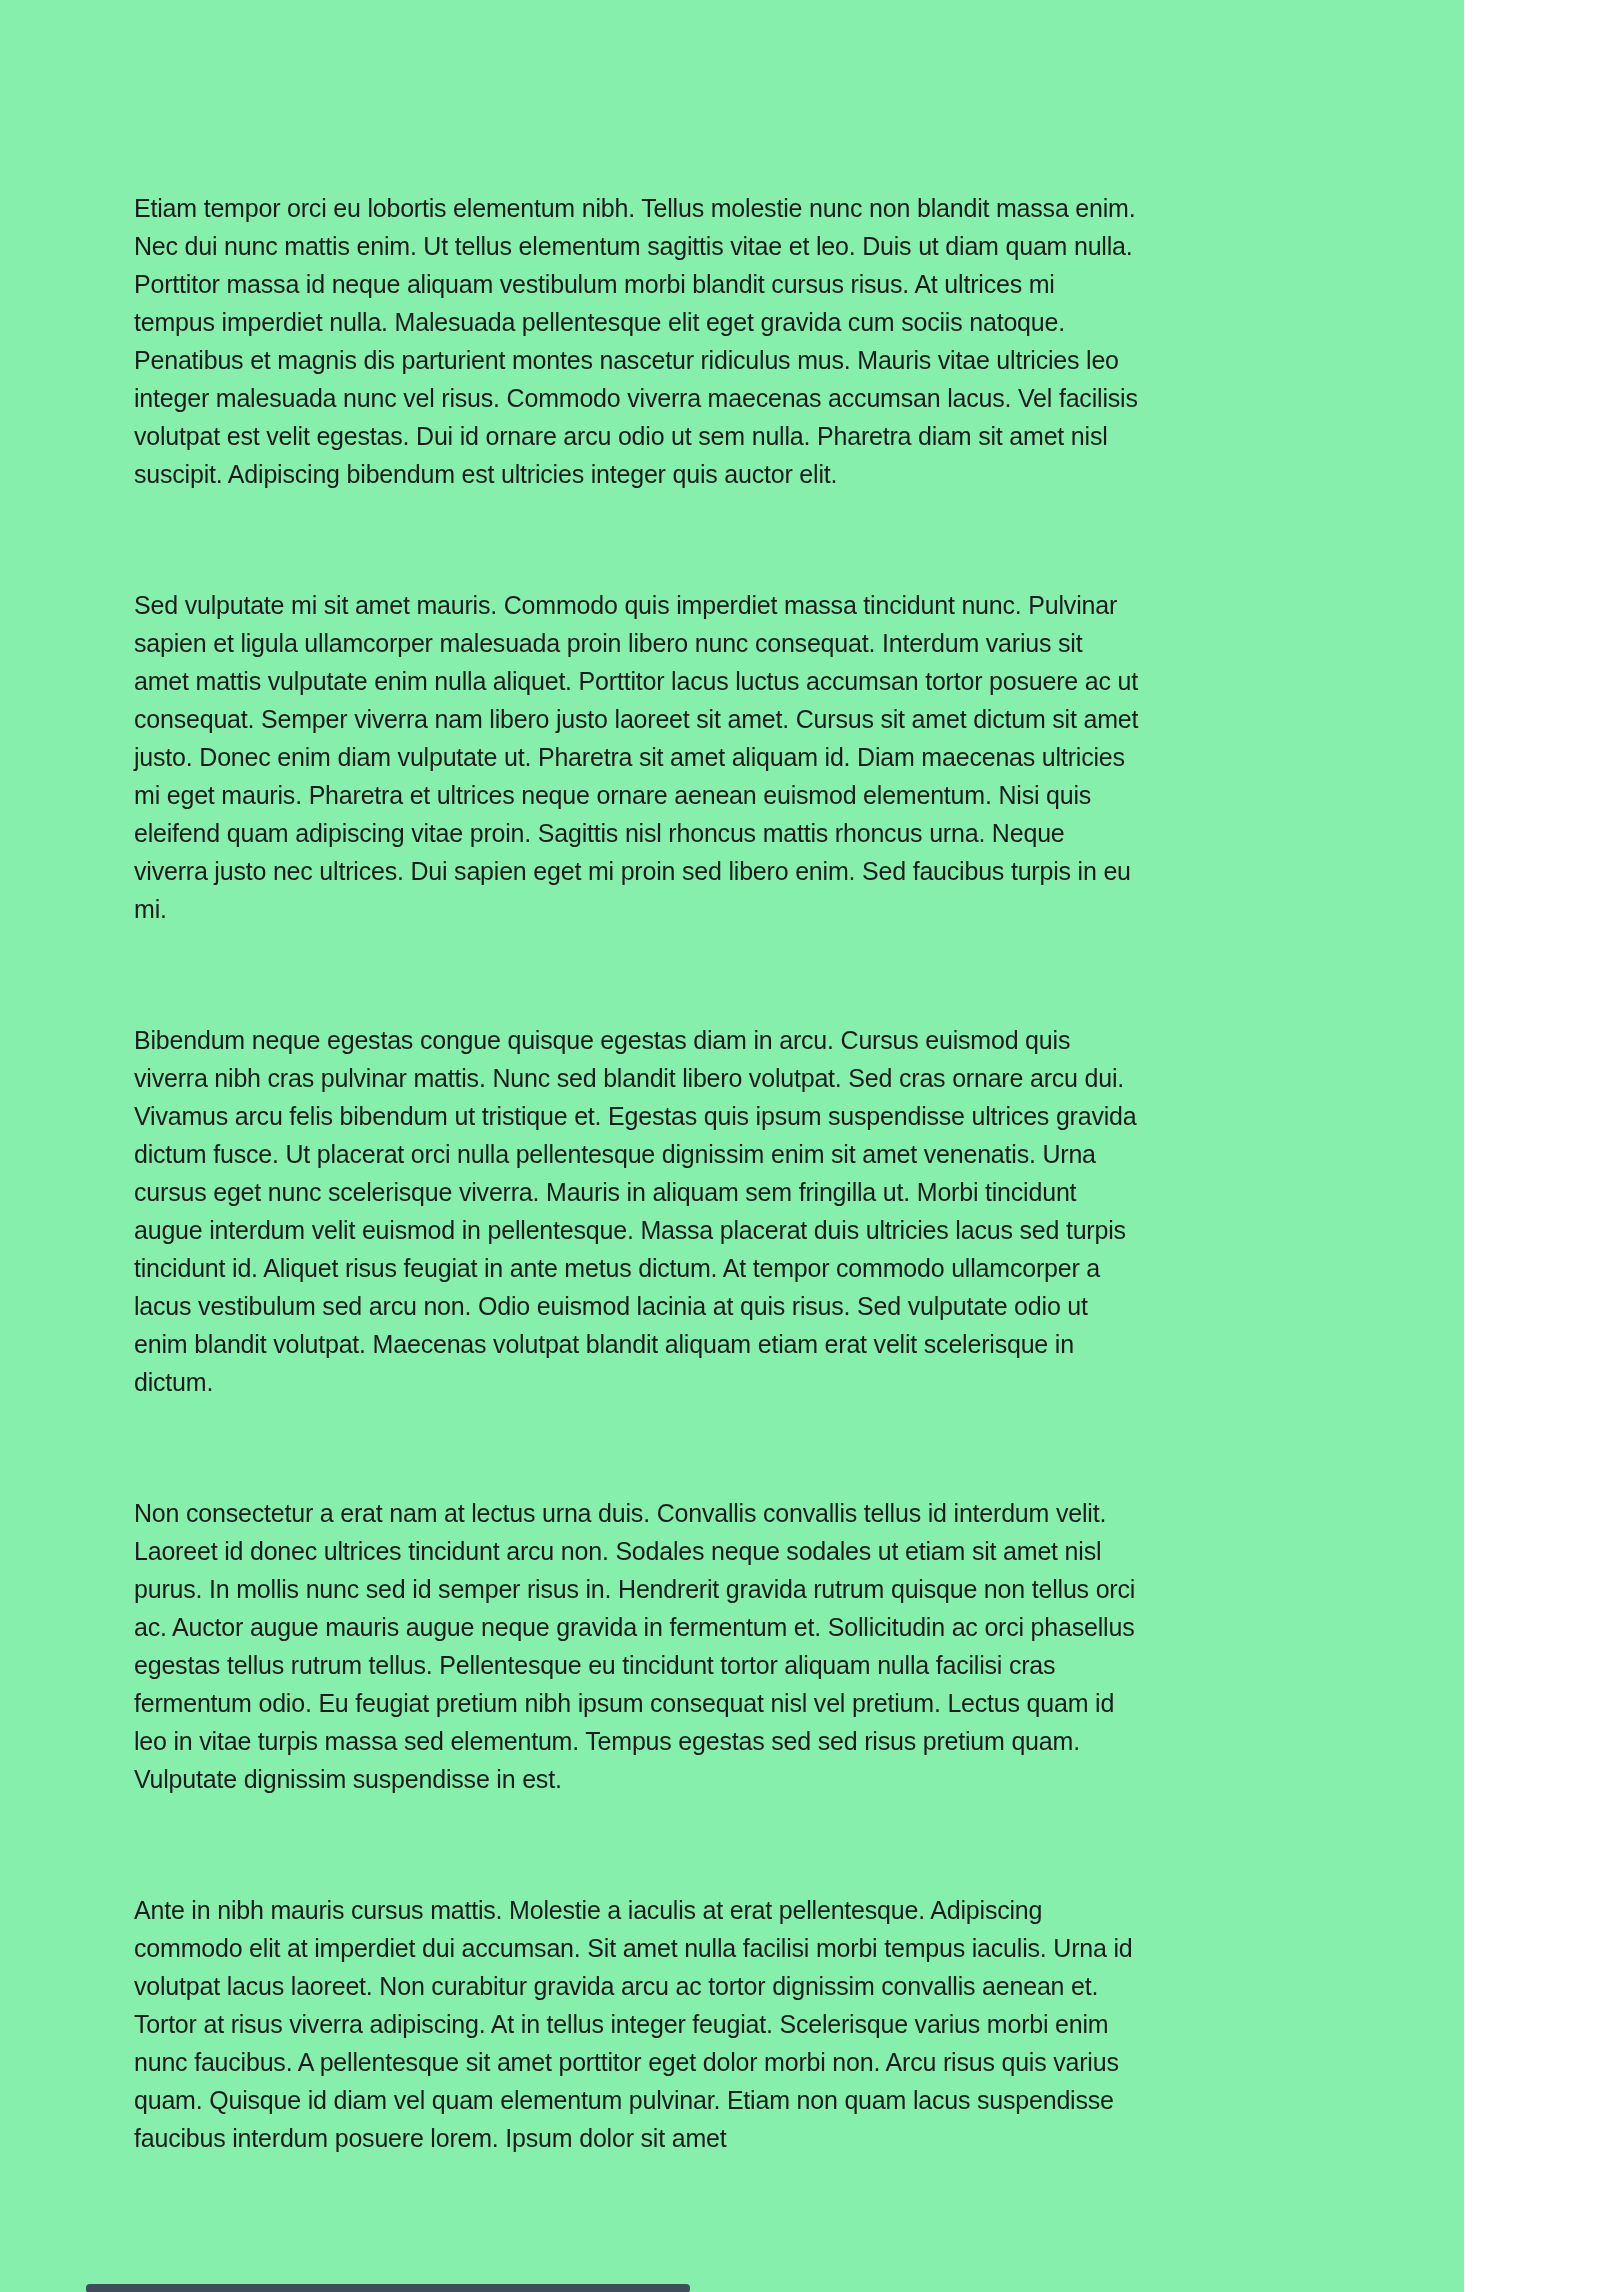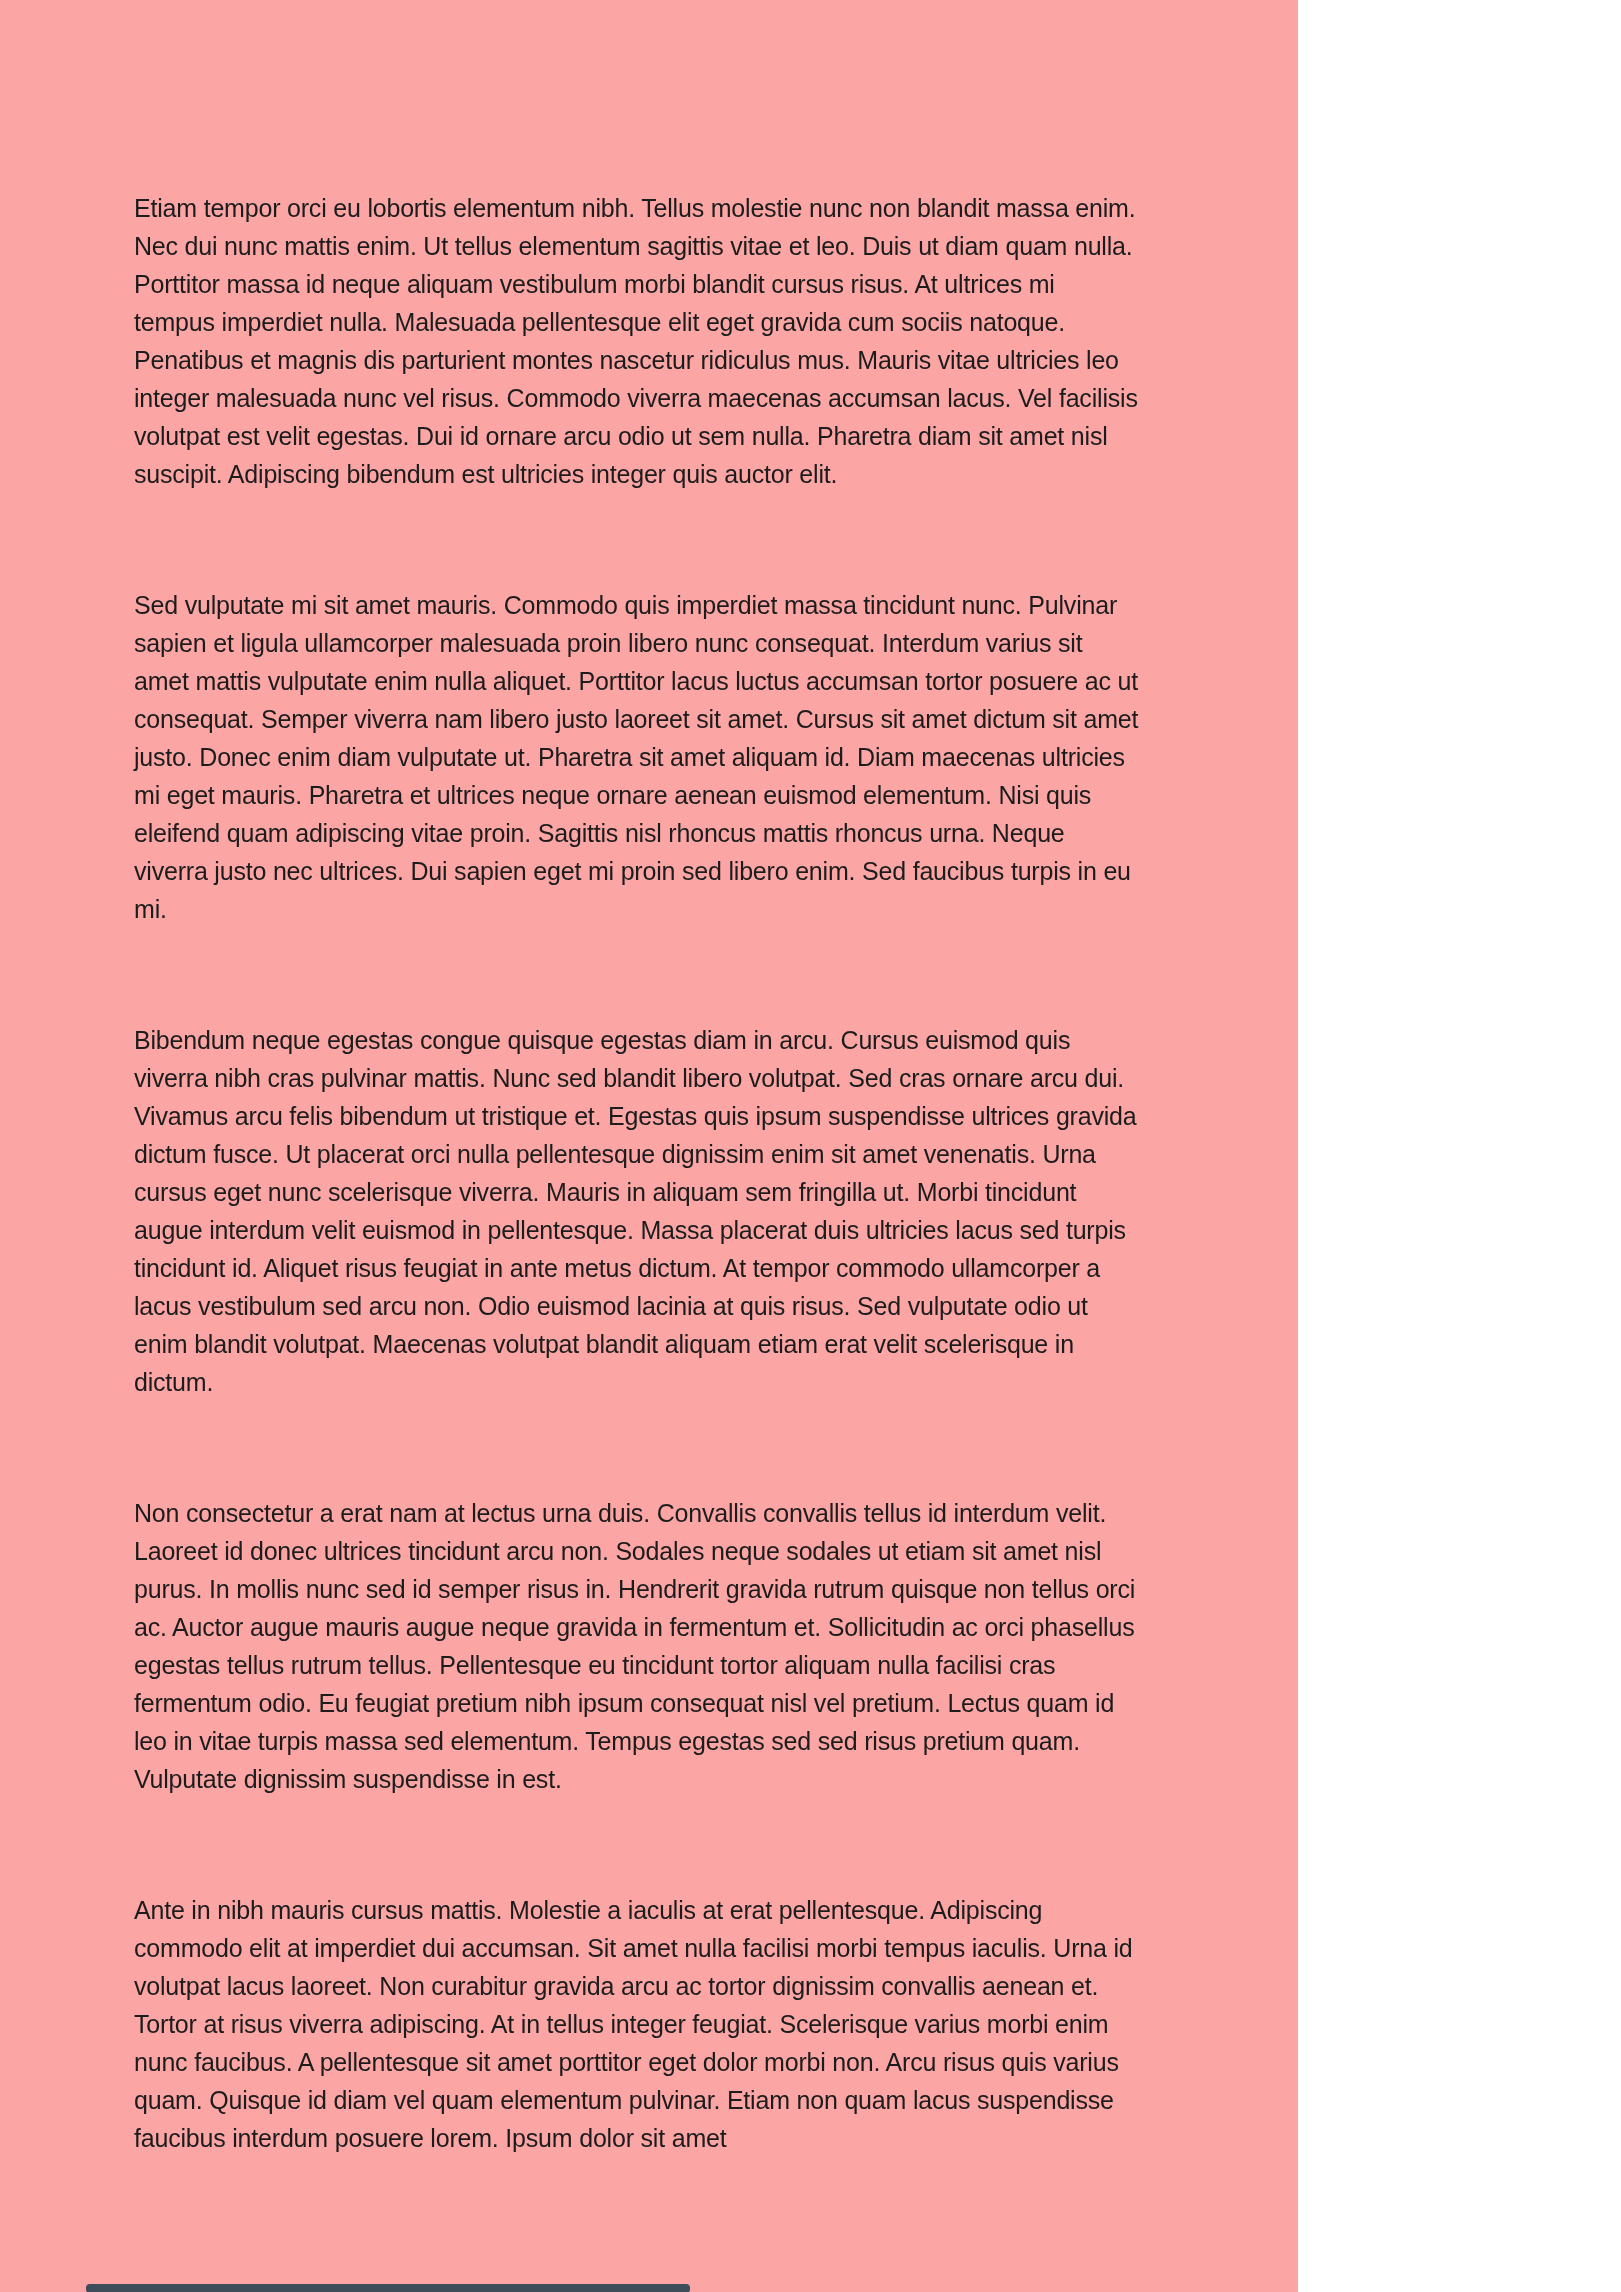--- a/index.html
+++ b/index.html
@@ -2,23 +2,23 @@
 <html><head>
 <meta charset="utf-8">
 <style>
   html, body {
     margin: 0;
     padding: 0;
     background: #ffffff;
   }
   .page {
     position: relative;
-    width: 1298px;
+    width: 1464px;
     height: 2293px;
-    background: #fca5a5;
+    background: #86efac;
     overflow: hidden;
     font-family: "Liberation Sans", "DejaVu Sans", sans-serif;
   }
   .text-block {
     position: absolute;
     left: 134px;
     top: 189px;
     width: 1006px;
     color: #1c1c1c;
     font-size: 25px;

